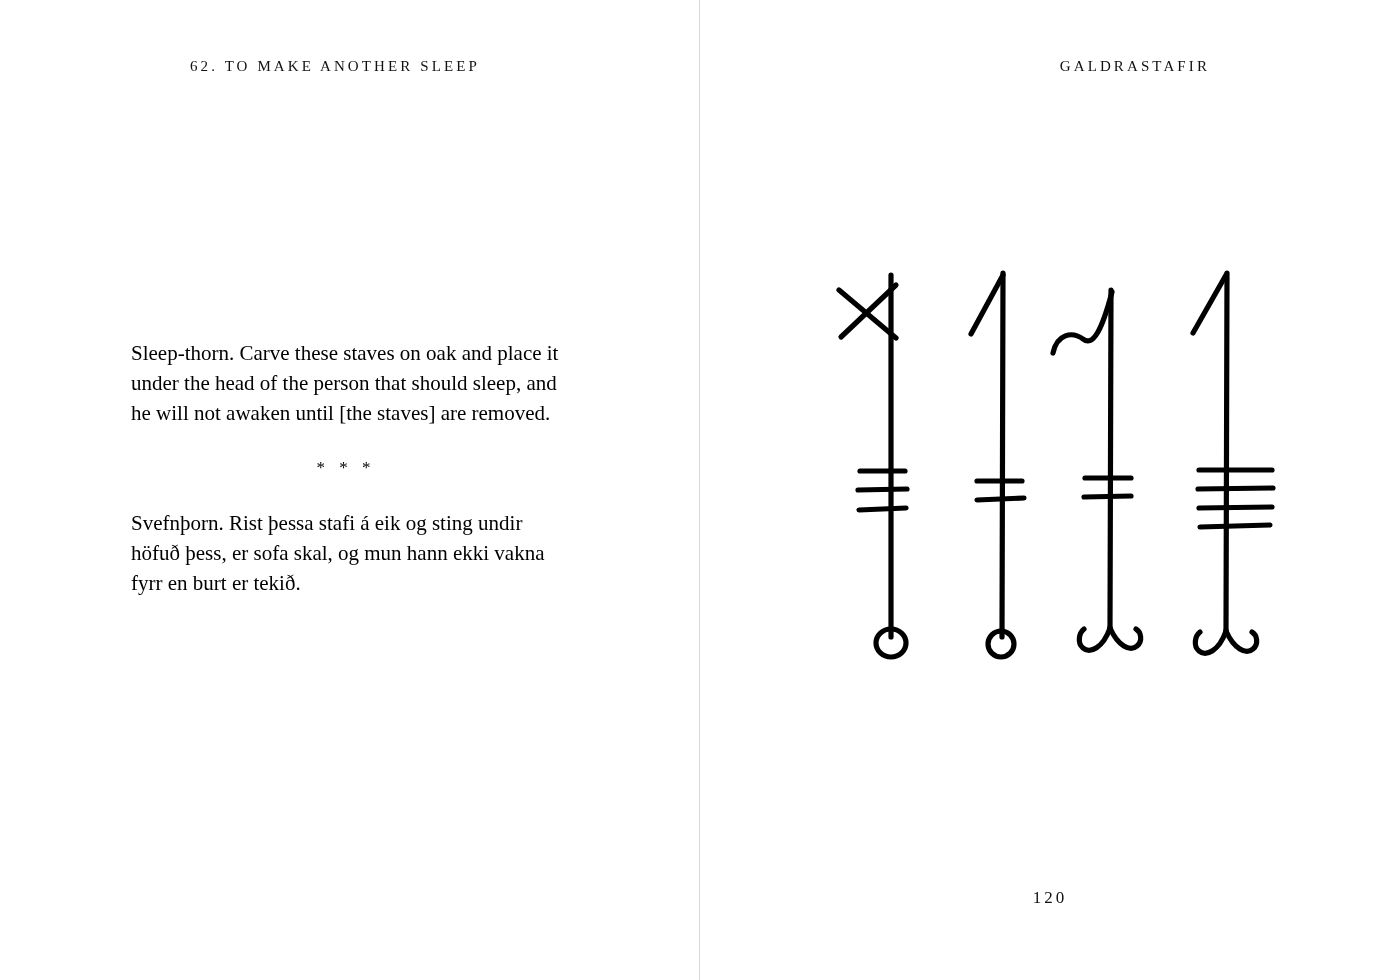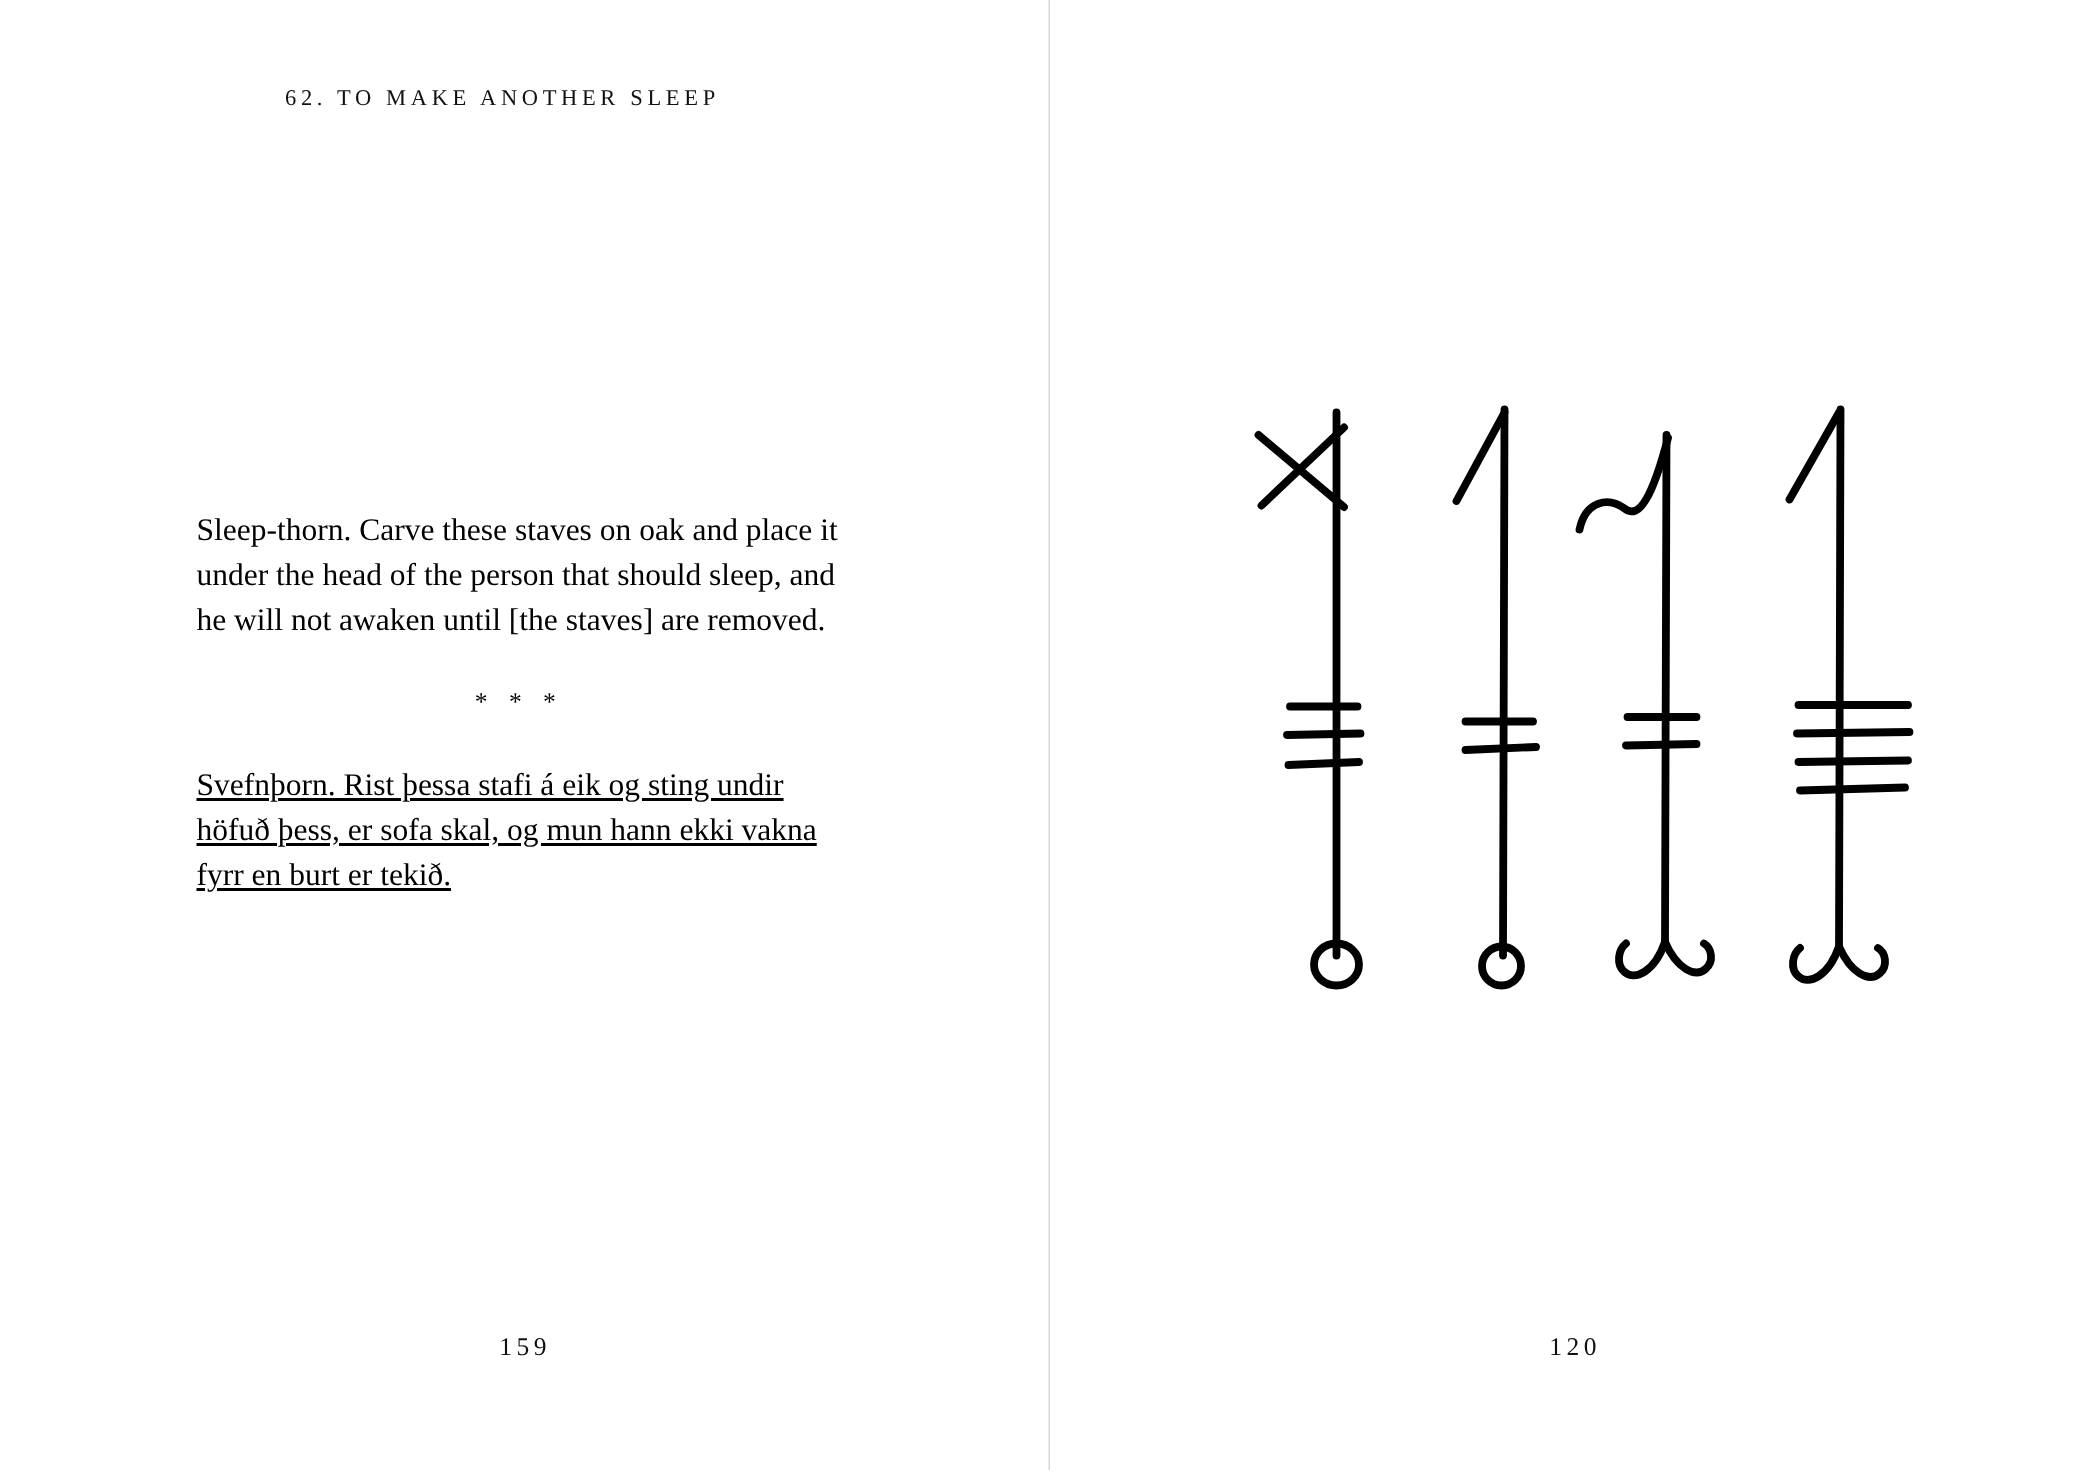--- a/index.html
+++ b/index.html
@@ -73,21 +73,20 @@
   }
   .divider {
     text-align: center;
     font-size: 17px;
     letter-spacing: 5px;
     margin: 30px 0 30px 0;
     color: #000;
   }
   .para.second {
     margin-top: 0;
-    text-decoration: underline;
   }
   .folio {
     position: absolute;
     bottom: 72px;
     width: 100%;
     text-align: center;
     font-size: 17px;
     letter-spacing: 3px;
     color: #111;
   }
@@ -109,26 +108,26 @@
     <div class="running-head">62. To Make Another Sleep</div>
 
     <div class="body-block">
       <p class="para">Sleep-thorn. Carve these staves on oak and place it under the head of the person that should sleep, and he will not awaken until [the staves] are removed.</p>
 
       <div class="divider">* * *</div>
 
       <p class="para second">Svefnþorn. Rist þessa stafi á eik og sting undir höfuð þess, er sofa skal, og mun hann ekki vakna fyrr en burt er tekið.</p>
     </div>
 
-    <div class="folio">159</div>
   </div>
 
   <div class="gutter"></div>
 
   <div class="page page-right">
+    <div class="running-head">Galdrastafir</div>
 
     <svg class="stave-art" viewBox="0 0 700 980">
       <g fill="none" stroke="#000000" stroke-width="5.2" stroke-linecap="round" stroke-linejoin="round">
 
         <g>
           <path d="M191,275 L191,637"></path>
           <path d="M139,290 L196,338"></path>
           <path d="M196,285 L141,337"></path>
           <path d="M160,471 L205,471"></path>
           <path d="M158,490 L207,489"></path>

